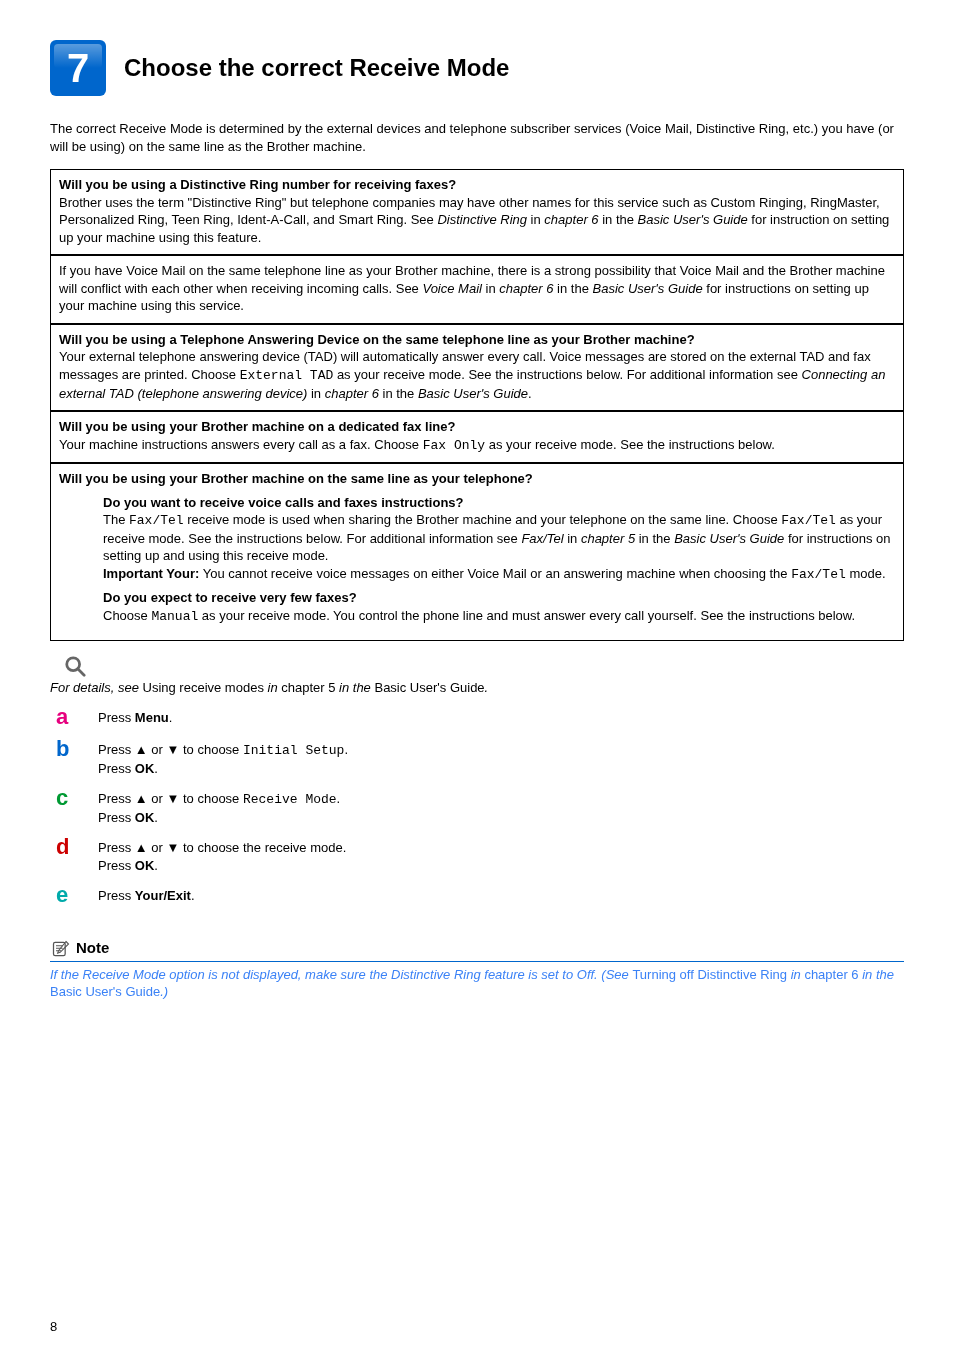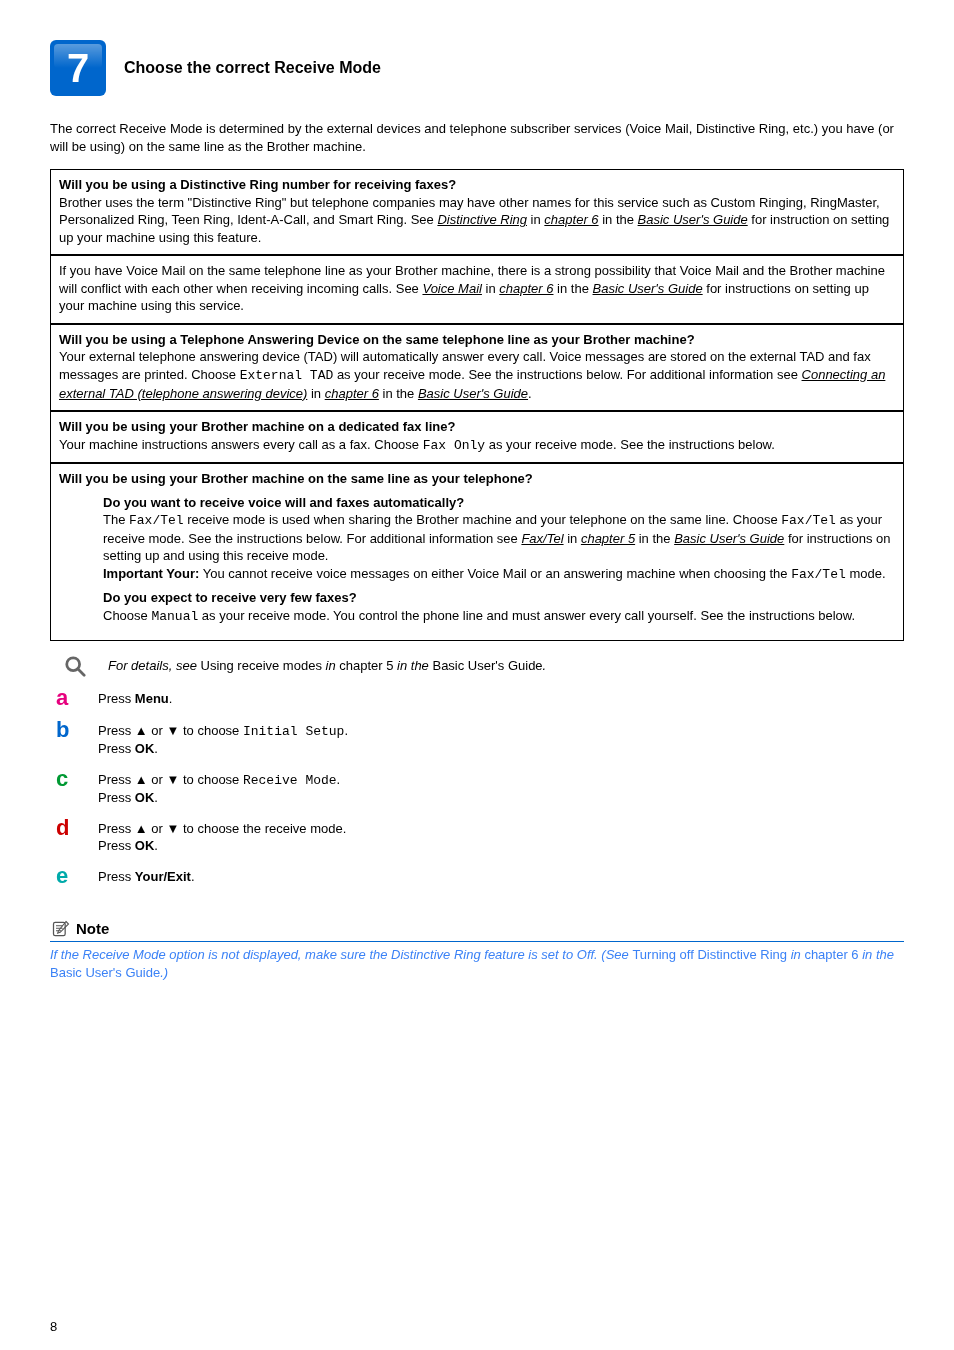--- a/index.html
+++ b/index.html
@@ -38,48 +38,49 @@
     background: linear-gradient(to bottom, rgba(255,255,255,0.35), rgba(255,255,255,0));
     border-radius: 4px;
   }
   .step-number {
     color: #fff;
     font-size: 40px;
     font-weight: bold;
     position: relative;
   }
   .section-title {
-    font-size: 16px;
+    font-size: 24px;
     font-weight: bold;
   }
   .intro {
     margin-bottom: 14px;
   }
   .box {
     border: 1px solid #000;
     padding: 6px 8px 8px 8px;
   }
   .box-heading {
     font-weight: bold;
   }
   .inner-block {
     margin-left: 44px;
     margin-top: 6px;
     margin-bottom: 6px;
   }
   .mono {
     font-family: "Courier New", Courier, monospace;
   }
-  em, .italic { font-style: italic; text-decoration: underline; }
+  em, .italic { font-style: italic; }
   strong, .bold { font-weight: bold; }
   .detail-row {
     display: flex;
     align-items: flex-start;
     margin-top: 14px;
     margin-bottom: 10px;
+    flex-direction: column;
   }
   .mag-icon {
     width: 26px;
     flex-shrink: 0;
     margin-left: 14px;
     margin-right: 18px;
   }
   .mag-icon svg { display:block; }
   .detail-text { font-style: italic; padding-top: 2px; }
   .step-list { margin-top: 8px; }
@@ -167,21 +168,21 @@
   <div class="box-heading">Will you be using your Brother machine on a dedicated fax line?</div>
   <div>
     <span>Your machine instructions answers every call as a fax. Choose </span><span class="mono">Fax Only</span><span> as your receive mode. See the instructions below.</span>
   </div>
 </div>
 
 <div class="box">
   <div class="box-heading">Will you be using your Brother machine on the same line as your telephone?</div>
 
   <div class="inner-block">
-    <div class="bold">Do you want to receive voice will and faxes automatically?</div>
+    <div class="bold">Do you want to receive voice calls and faxes instructions?</div>
     <div>
       <span>The </span><span class="mono">Fax/Tel</span><span> receive mode is used when sharing the Brother machine and your telephone on the same line. Choose </span><span class="mono">Fax/Tel</span><span> as your receive mode. See the instructions below. For additional information see </span><em>Fax/Tel</em><span> in </span><em>chapter 5</em><span> in the </span><em>Basic User's Guide</em><span> for instructions on setting up and using this receive mode.</span>
       <br>
       <strong>Important Your:</strong><span> You cannot receive voice messages on either Voice Mail or an answering machine when choosing the </span><span class="mono">Fax/Tel</span><span> mode.</span>
     </div>
   </div>
 
   <div class="inner-block">
     <div class="bold">Do you expect to receive very few faxes?</div>
     <div>

